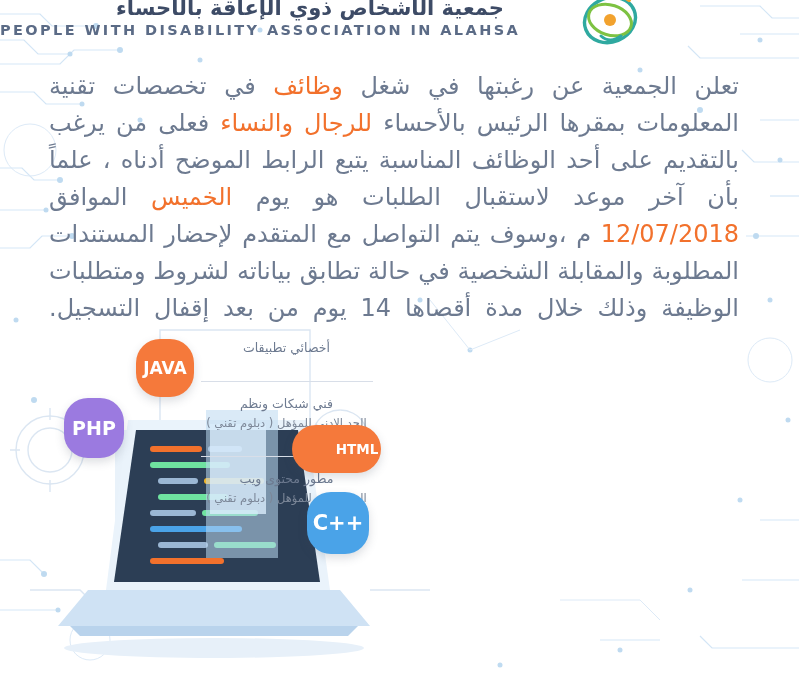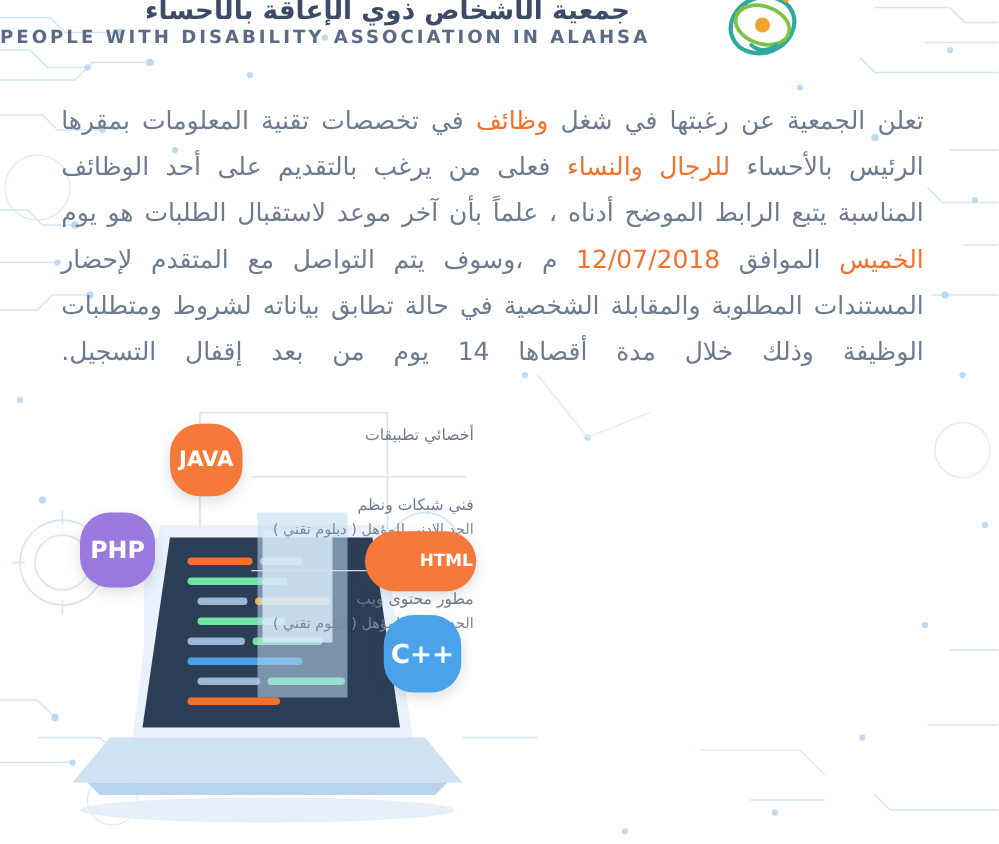--- a/index.html
+++ b/index.html
@@ -65,41 +65,42 @@
   .logo {
     position: absolute;
     top: -14px;
     right: 150px;
     width: 78px;
     height: 66px;
   }
   
   .body-text {
     position: absolute;
-    top: 78px;
+    top: 68px;
     right: 60px;
     width: 690px;
     direction: rtl;
     text-align: justify;
     text-align-last: justify;
-    font-size: 20px;
+    font-size: 24px;
     line-height: 37px;
     color: #6d7a90;
     z-index: 5;
   }
   .body-text .hl-orange { color: #f2712c; }
   .ltr-num { direction: ltr; unicode-bidi: embed; display: inline-block; }
 
   
   .jobs {
     position: absolute;
     top: 340px;
     right: 420px;
     width: 185px;
     direction: rtl;
+    text-align: center;
     z-index: 6;
   }
   .job {
     margin-bottom: 26px;
   }
   .job-title {
     font-size: 12.5px;
     color: #6d7a90;
     margin-bottom: 5px;
   }
@@ -133,21 +134,21 @@
     justify-content: center;
     box-shadow: 0 4px 10px rgba(60,70,90,0.18);
     direction: ltr;
     z-index: 7;
   }
   .badge-java {
     left: 136px; top: 339px; width: 58px; height: 58px;
     background: #f5793b; font-size: 17px;
   }
   .badge-php {
-    left: 64px; top: 410px; width: 60px; height: 60px;
+    left: 64px; top: 398px; width: 60px; height: 60px;
     background: #9b7ae0; font-size: 19px;
   }
   .badge-html {
     left: 292px; top: 425px; width: 48px; height: 48px;
     background: #f5793b; font-size: 13.5px; padding-left: 41px;
   }
   .badge-js {
     left: 102px; top: 505px; width: 48px; height: 48px;
     background: #f0b429; font-size: 17px;
   }

